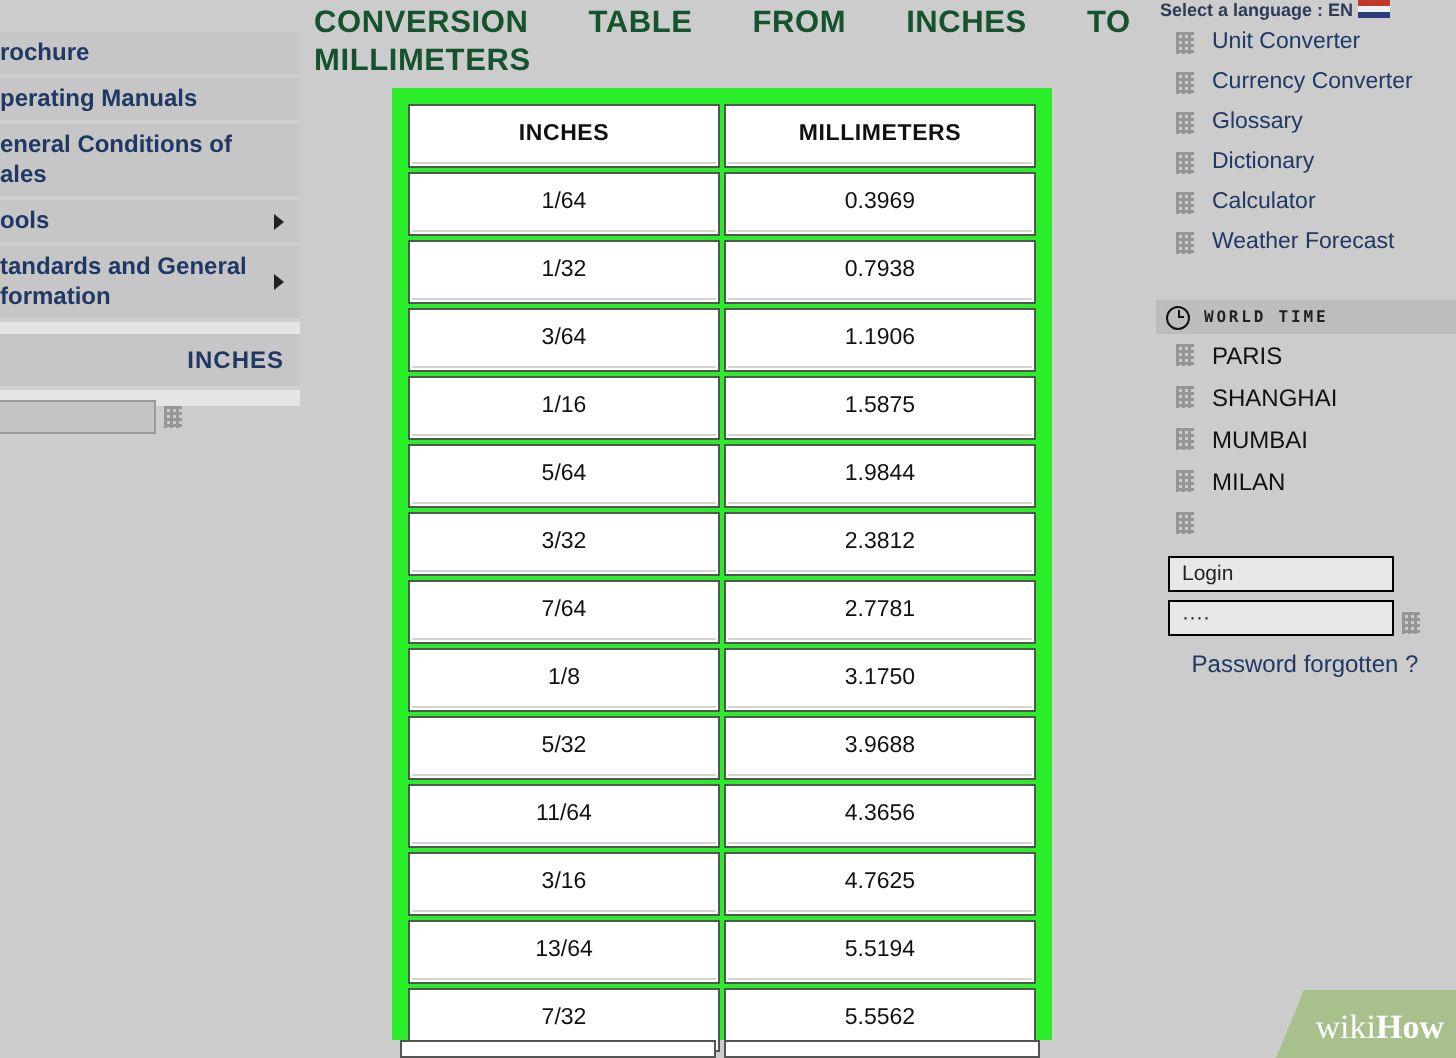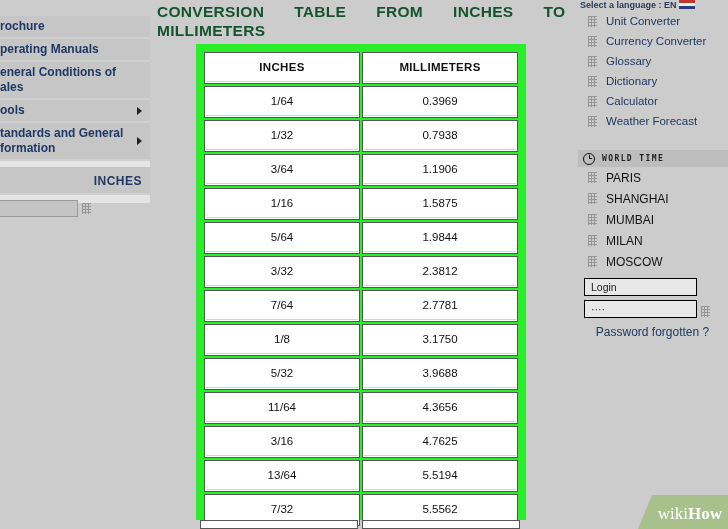--- a/index.html
+++ b/index.html
@@ -442,21 +442,20 @@
       <div class="city-row">
         <span class="tiny-icon"></span>
         <span class="cityname">MUMBAI</span>
       </div>
       <div class="city-row">
         <span class="tiny-icon"></span>
         <span class="cityname">MILAN</span>
       </div>
       <div class="city-row">
         <span class="tiny-icon"></span>
-        <span class="cityname">MOSCOW</span>
       </div>
     </div>
 
   <div id="member-box">
     <div class="member-input">Login</div>
     <div id="password-row">
       <div class="member-input">····</div>
       <span class="tiny-icon"></span>
     </div>
     <div id="password-forgotten">Password forgotten ?</div>

